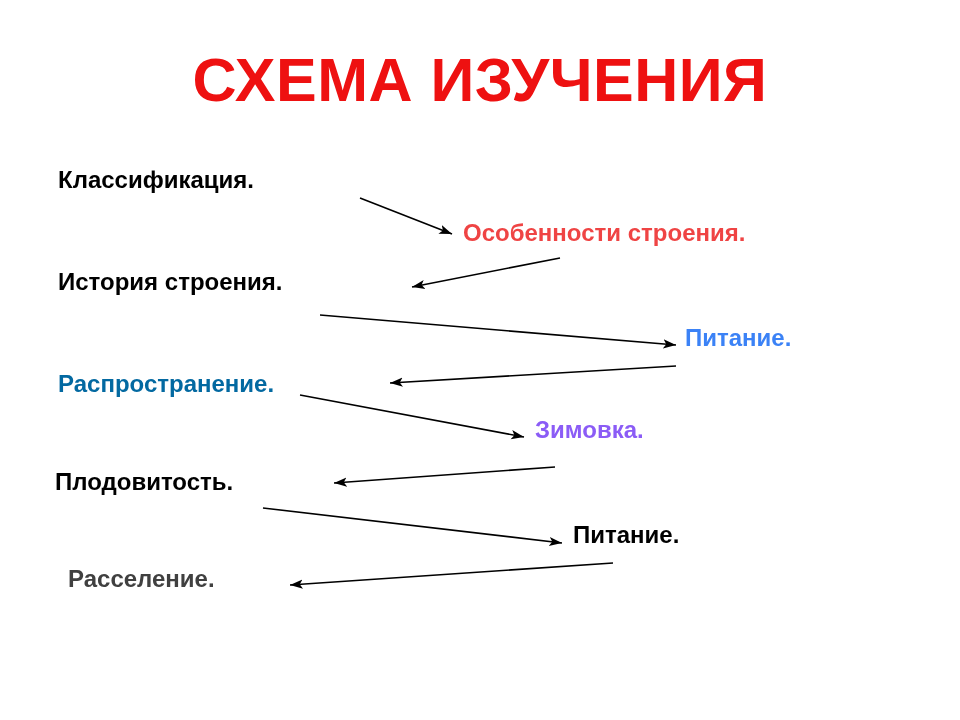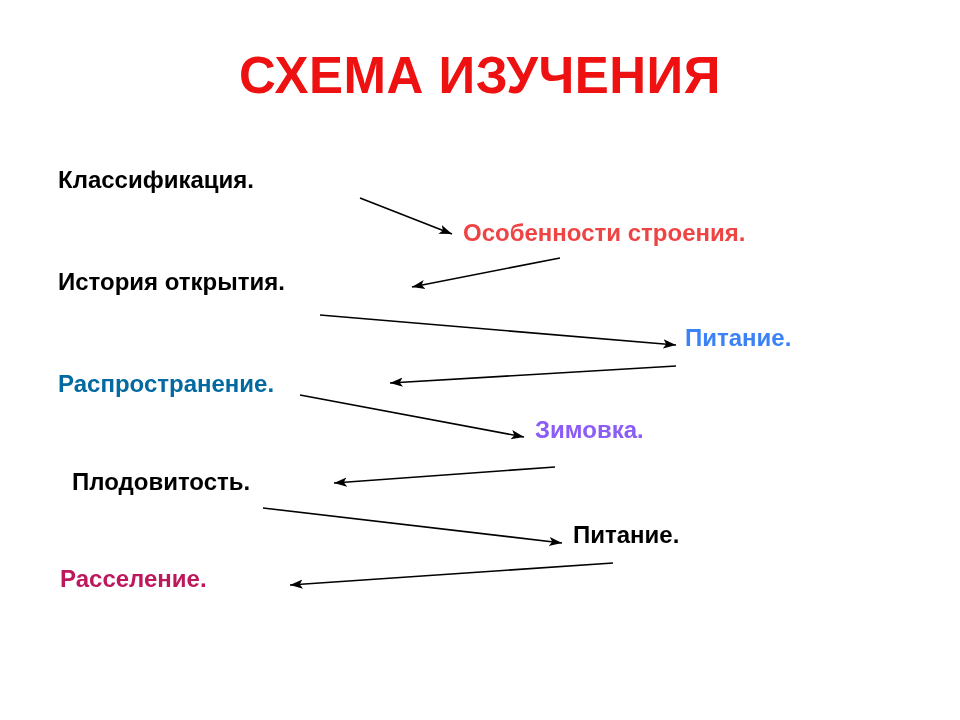--- a/index.html
+++ b/index.html
@@ -16,21 +16,21 @@
     height: 720px;
     background: #ffffff;
     overflow: hidden;
   }
   #title {
     position: absolute;
     left: 0;
     top: 50px;
     width: 960px;
     text-align: center;
-    font-size: 51px;
+    font-size: 61px;
     font-weight: bold;
     color: #ee1111;
     letter-spacing: 0.5px;
     line-height: 1.0;
     white-space: nowrap;
   }
   .node {
     position: absolute;
     font-size: 24px;
     font-weight: bold;
@@ -67,24 +67,24 @@
         <line x1="676" y1="366" x2="390" y2="383" stroke="#000000" marker-end="url(#ah)"></line>
         <line x1="300" y1="395" x2="524" y2="437" stroke="#000000" marker-end="url(#ah)"></line>
         <line x1="555" y1="467" x2="334" y2="483" stroke="#000000" marker-end="url(#ah)"></line>
         <line x1="263" y1="508" x2="562" y2="543" stroke="#000000" marker-end="url(#ah)"></line>
         <line x1="613" y1="563" x2="290" y2="585" stroke="#000000" marker-end="url(#ah)"></line>
       </g>
   </svg>
 
   <div id="left-col">
       <div class="node" style="left: 58px; top: 168px; color: rgb(0, 0, 0);">Классификация.</div>
-      <div class="node" style="left: 58px; top: 270px; color: rgb(0, 0, 0);">История открытия.</div>
+      <div class="node" style="left: 58px; top: 270px; color: rgb(0, 0, 0);">История строения.</div>
       <div class="node" style="left: 58px; top: 372px; color: #0369a1;">Распространение.</div>
-      <div class="node" style="left: 72px; top: 470px; color: rgb(0, 0, 0);">Плодовитость.</div>
-      <div class="node" style="left: 60px; top: 567px; color: #be185d;">Расселение.</div>
+      <div class="node" style="left: 55px; top: 470px; color: rgb(0, 0, 0);">Плодовитость.</div>
+      <div class="node" style="left: 68px; top: 567px; color: #404040;">Расселение.</div>
     </div>
   <div id="right-col">
       <div class="node" style="left: 463px; top: 221px; color: #ef4444;">Особенности строения.</div>
       <div class="node" style="left: 685px; top: 326px; color: #3b82f6;">Питание.</div>
       <div class="node" style="left: 535px; top: 418px; color: #8b5cf6;">Зимовка.</div>
       <div class="node" style="left: 573px; top: 523px; color: rgb(0, 0, 0);">Питание.</div>
     </div>
 
 </div>
 

